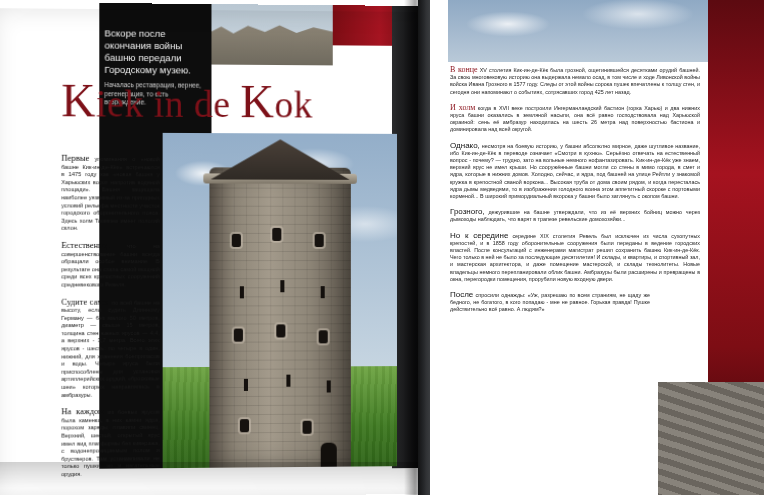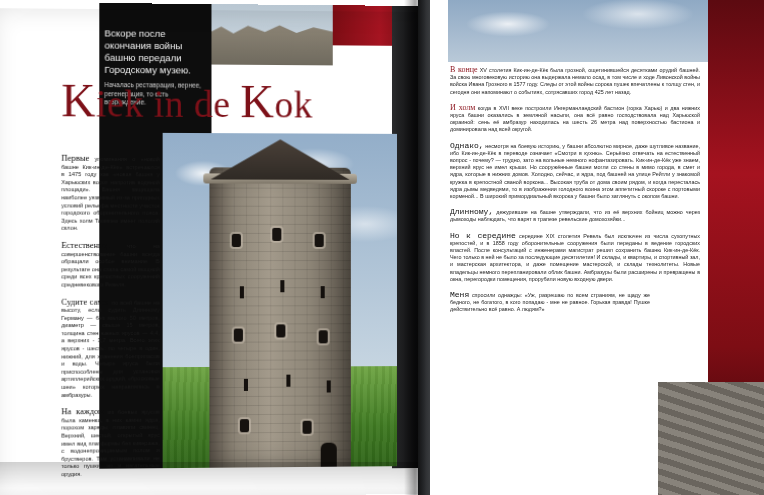--- a/index.html
+++ b/index.html
@@ -163,21 +163,21 @@
       repeating-linear-gradient(18deg,#8a857d 0 6px,#6a655e 6px 12px),
       repeating-linear-gradient(108deg,rgba(0,0,0,.18) 0 6px,rgba(255,255,255,.06) 6px 12px);
     opacity:.95;
   }
 
   .rcol{
     position:absolute;left:32px;width:250px;color:#1d1d1d;
     font-size:5.4px;line-height:7.2px;text-align:justify;
   }
   .rcol .lead{font-family:"Liberation Serif",serif;font-size:8px;color:#8a1019;}
-  .rcol .leadblk{font-family:Liberation Mono, monospace;font-size:8px;color:#111;}
+  .rcol .leadblk{font-family:Liberation Sans, sans-serif;font-size:8px;color:#111;}
   .rpar{margin:0 0 8px 0;}
 
   
   .gutter{
     position:absolute;left:404px;top:0;width:22px;height:495px;
     background:linear-gradient(90deg,rgba(0,0,0,.0),rgba(0,0,0,.35),rgba(0,0,0,.0));
     pointer-events:none;
   }
   .left-shadow{
     position:absolute;left:0;top:462px;width:418px;height:26px;
@@ -258,20 +258,20 @@
     <div class="r-photo-sky">
         <div class="cl"></div>
       </div>
     <div class="r-redband"></div>
     <div class="r-cobble"></div>
 
     <div class="rcol" style="top:66px;">
       <p class="rpar"><span class="lead">В конце</span><span> XV столетия Кик-ин-де-Кёк была грозной, ощетинившейся десятками орудий башней. За свою многовековую историю она выдержала немало осад, в том числе и ходе Ливонской войны войска Ивана Грозного в 1577 году. Следы от этой войны сорока пушек впечатлены к толщу стен, и сегодня они напоминают о событиях, сотрясавших город 425 лет назад.</span></p>
       <p class="rpar"><span class="lead">И холм</span><span> когда в XVII веке построили Ингерманландский бастион (горка Харью) и два нижних яруса башни оказались в земляной насыпи, она всё равно господствовала над Харьюской окраиной: сень её амбразур находилась на шесть 26 метра над поверхностью бастиона и доминировала над всей округой.</span></p>
       <p class="rpar"><span class="leadblk">Однако,</span><span> несмотря на боевую историю, у башни абсолютно мирное, даже шутливое название, ибо Кик-ин-де-Кёк в переводе означает «Смотри в кухню». Серьёзно отвечать на естественный вопрос - почему? — трудно, зато на вольные немного нофантазировать. Кик-ин-де-Кёк уже знаем, верхний ярус не имел крыши. Но сооружённые башни могли со стены в мимо города, в смет и ядра, которые в нижних домов. Холодно, сейчас, и ядра, под башней на улице Рейтли у знакомой кружка в крепостной сваной воркона... Высокая труба от дома своим рядом, и когда пересталась ядра дымы медведями, то в изображении голодного воина этом аппетитный скороке с портовыми корменой... В широкий примордиальный вкорока у башни было затлянуть с окопом башни.</span></p>
-      <p class="rpar"><span class="leadblk">Длинному,</span><span> дежурившие на башне утверждали, что из её верхних бойниц можно через дымоходы наблюдать, что варят в трапезе ревельские домохозяйки...</span></p>
+      <p class="rpar"><span class="leadblk">Грозного,</span><span> дежурившие на башне утверждали, что из её верхних бойниц можно через дымоходы наблюдать, что варят в трапезе ревельские домохозяйки...</span></p>
       <p class="rpar"><span class="leadblk">Но к середине</span><span> середине XIX столетия Ревель был исключен из числа сухопутных крепостей, и в 1858 году оборонительные сооружения были переданы в ведение городских властей. После консультаций с инженерами магистрат решил сохранить башню Кик-ин-де-Кёк. Чего только в ней не было за последующие десятилетия! И склады, и квартиры, и спортивный зал, и мастерская архитектора, и даже помещение мастерской, и склады технолитеты. Новые владельцы немного перепланировали облик башни. Амбразуры были расширены и превращены в окна, перегородки помещения, прорубили новую входную двери.</span></p>
-      <p class="rpar" style="width:200px;"><span class="leadblk">Меня</span><span> спросили однажды: «Уж, разрешаю по всем страниям, не щаду же бедного, не богатого, в кого попадаю - мне не равное. Горькая правда! Пушке действительно всё равно. А людям?»</span></p>
+      <p class="rpar" style="width:200px;"><span class="leadblk">После</span><span> спросили однажды: «Уж, разрешаю по всем страниям, не щаду же бедного, не богатого, в кого попадаю - мне не равное. Горькая правда! Пушке действительно всё равно. А людям?»</span></p>
     </div>
   </div>
 
   <div class="gutter"></div>
 </div>
 
 </body></html>

